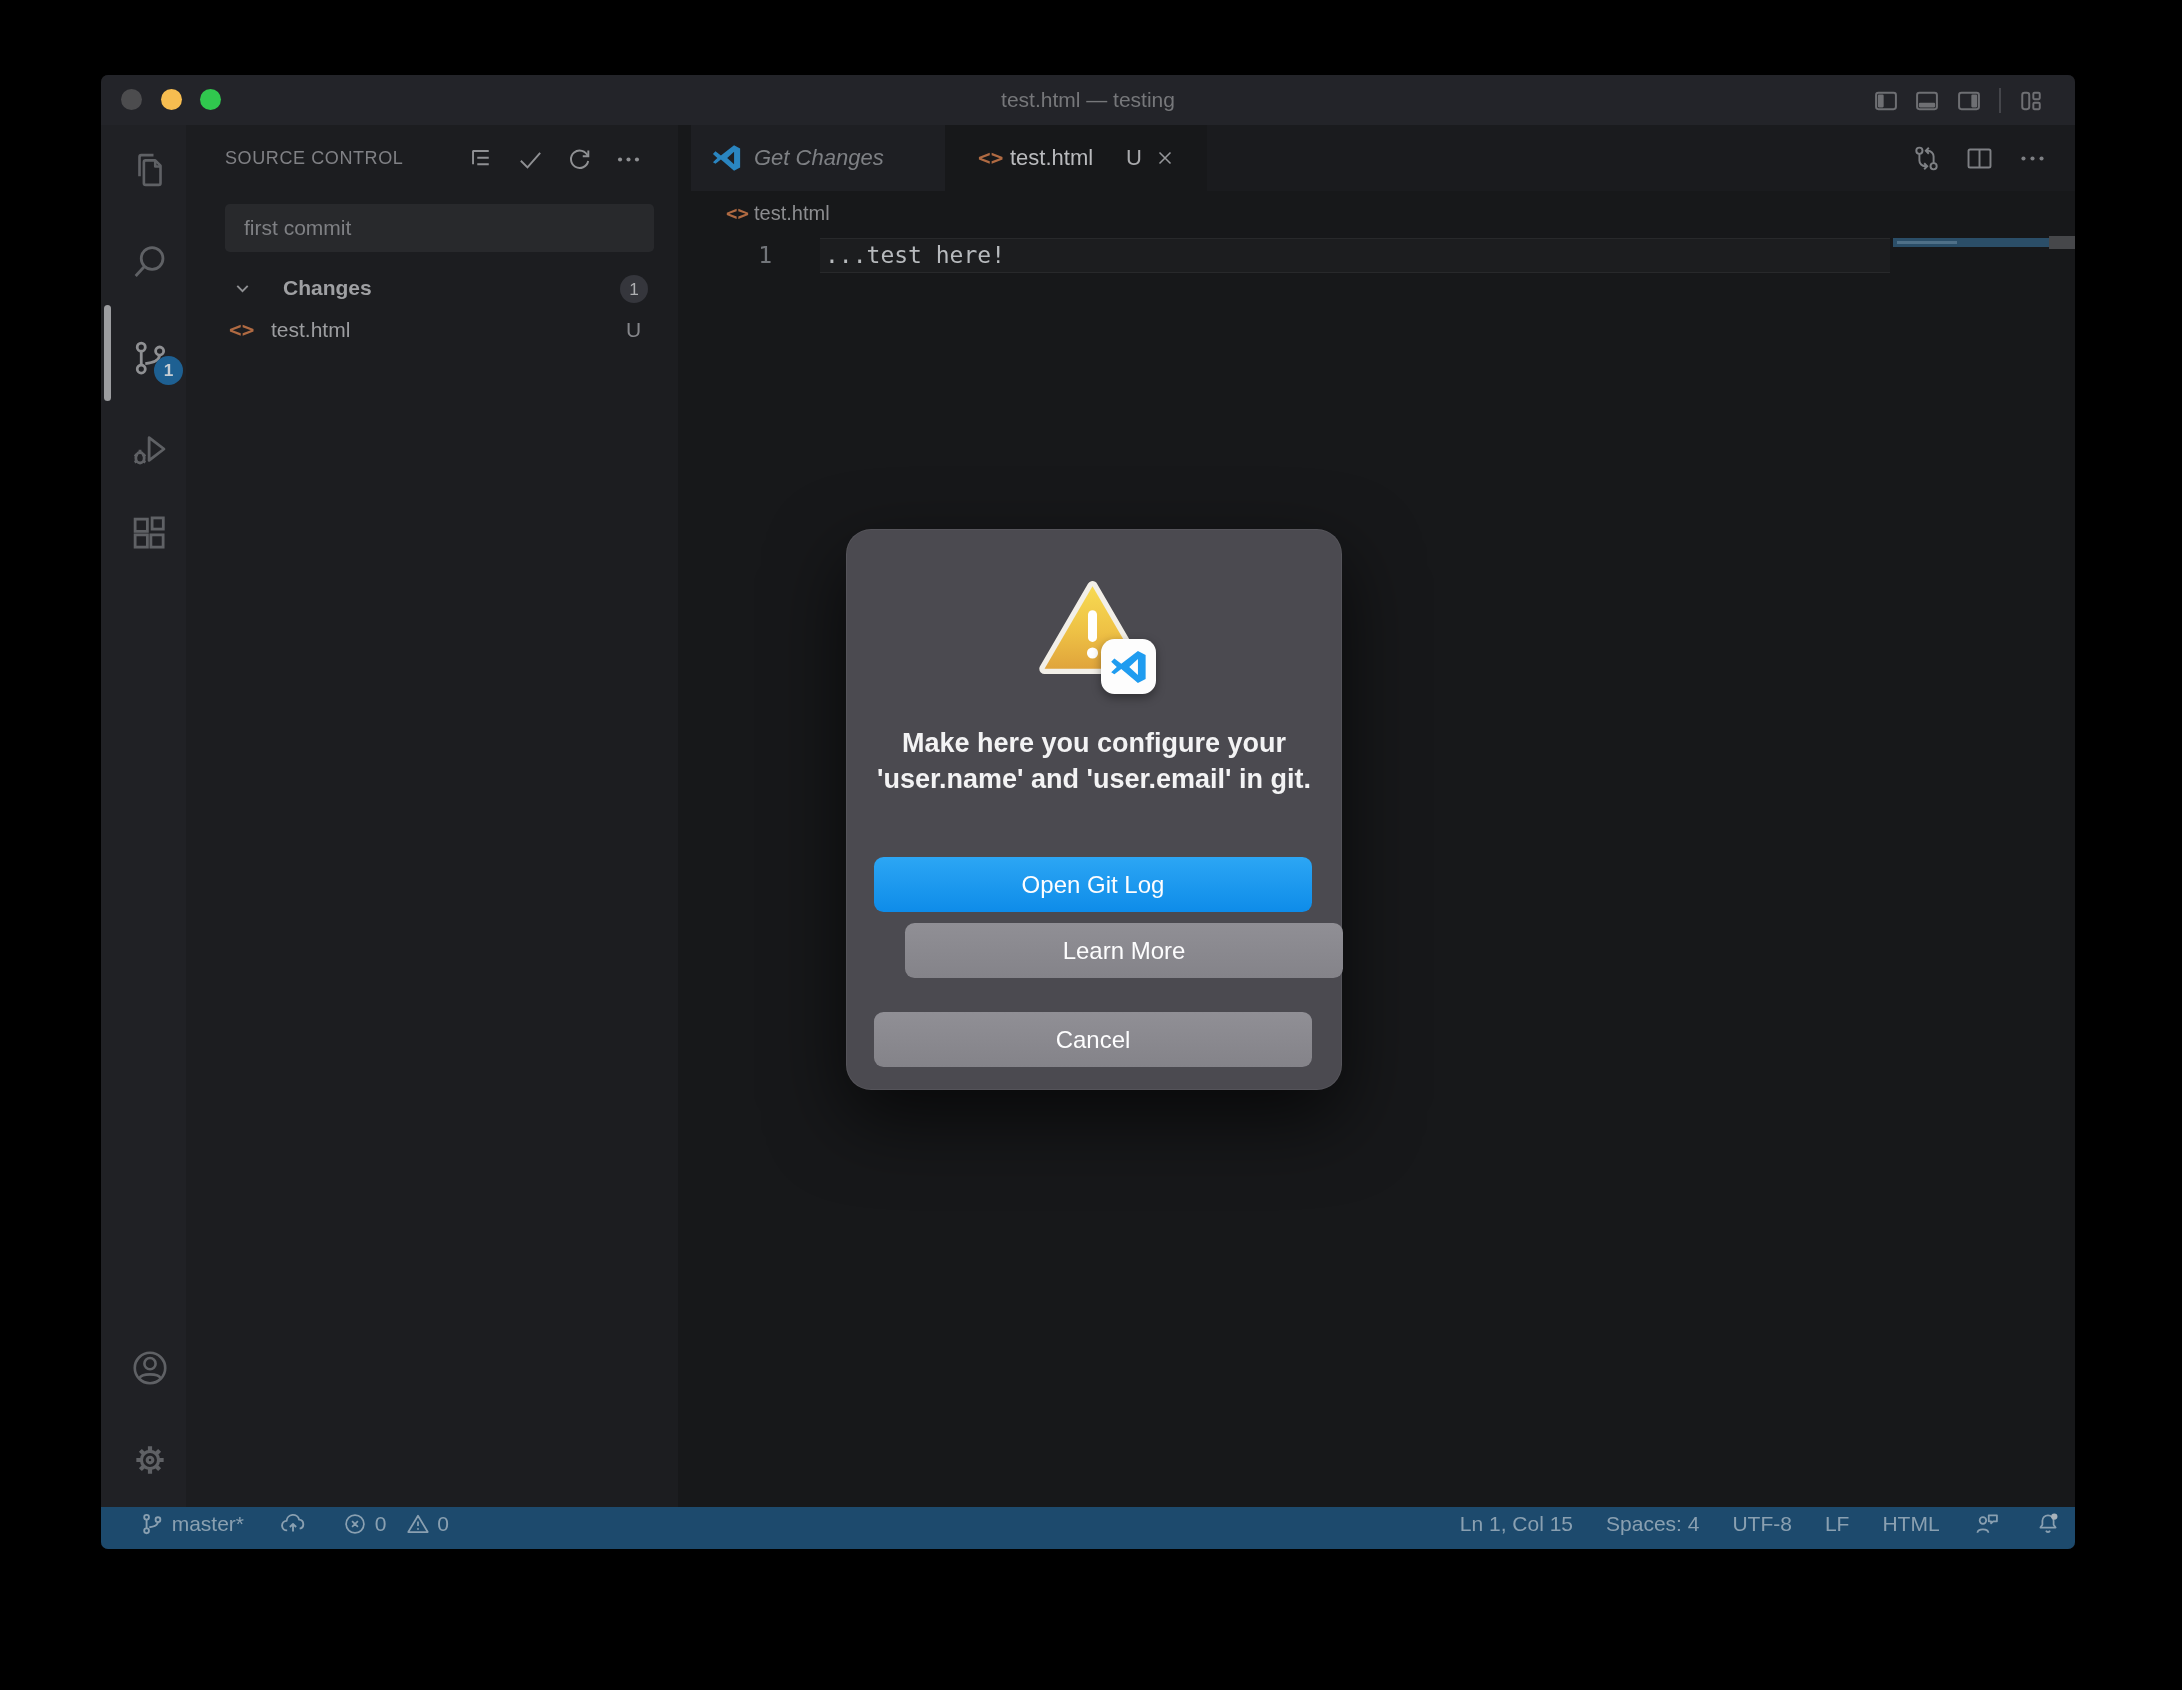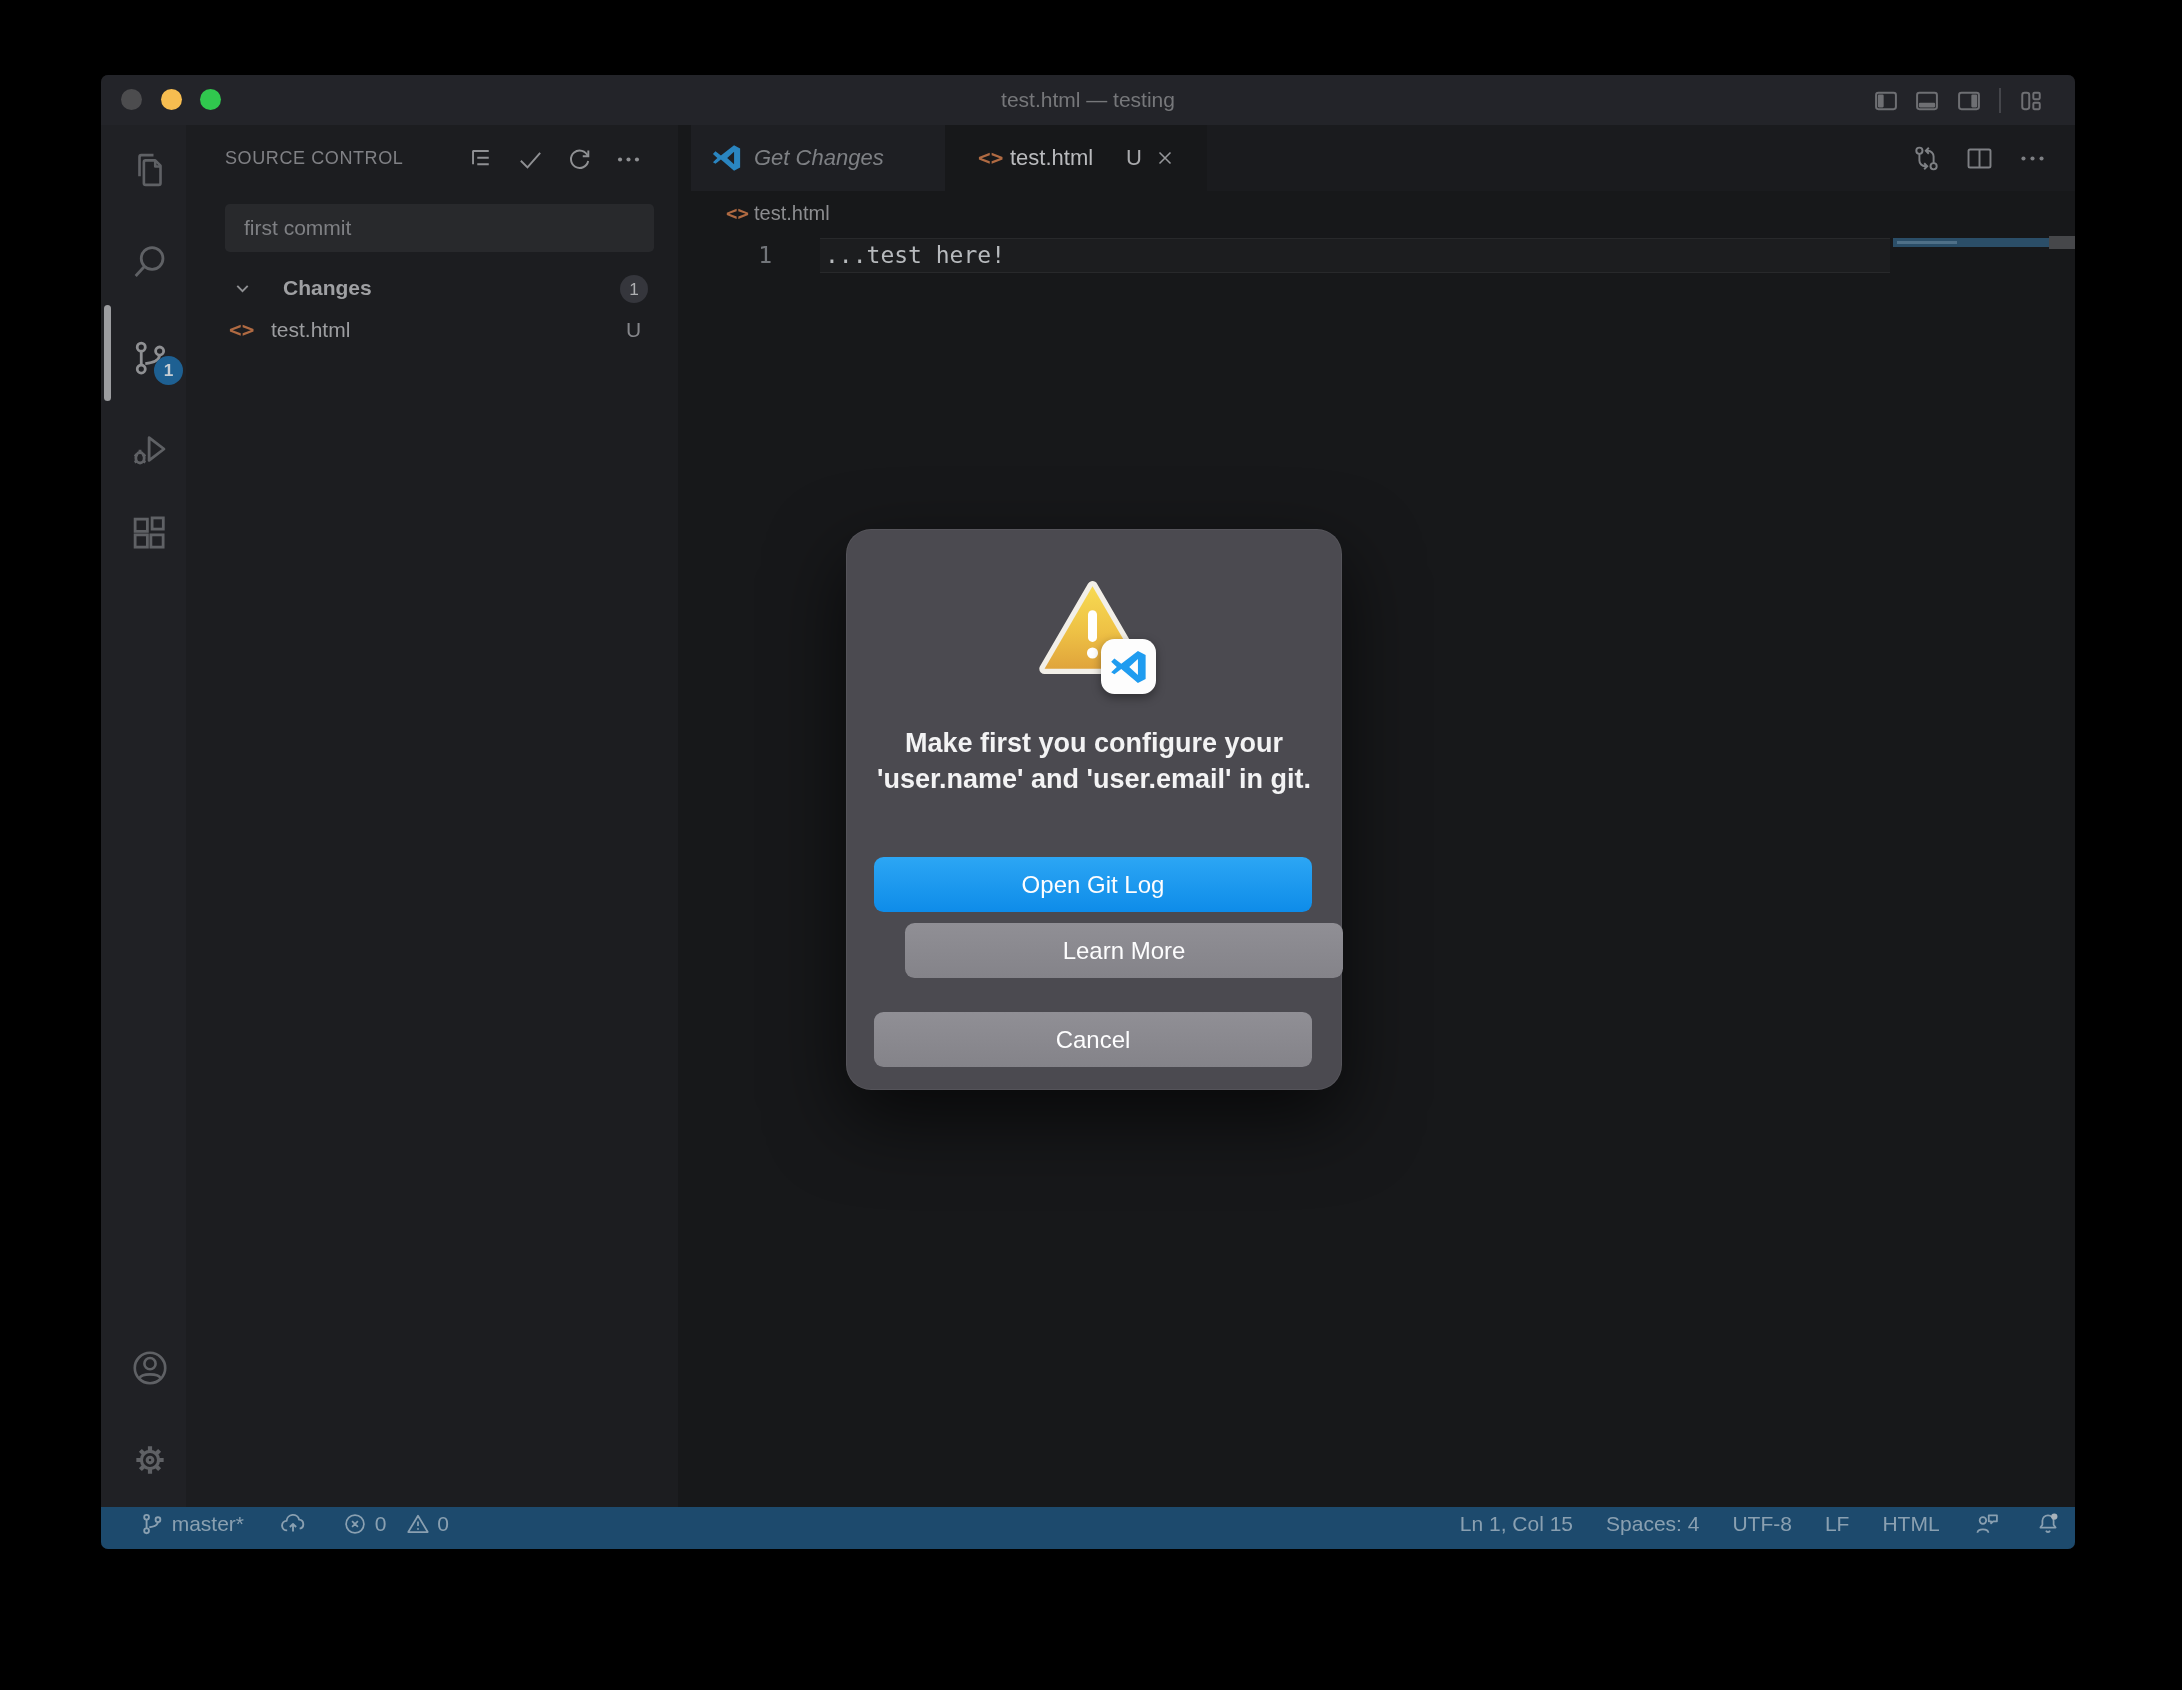--- a/index.html
+++ b/index.html
@@ -398,21 +398,21 @@
           <rect x="56.3" y="37" width="9.4" height="33" rx="4.7" fill="#fff"></rect>
           <circle cx="61" cy="81.5" r="5.8" fill="#fff"></circle>
         </svg>
       </div>
       <div class="dlg-badge">
         <svg width="38" height="38" viewBox="0 0 32 32">
           <path fill="#1f9cf0" d="M23.5 2.5L30 5.8v20.4l-6.5 3.3L9.5 17.7l-5.8 4.5L1 20.4l4.7-4.4L1 11.6l2.7-2.8 5.8 4.5z"></path>
           <path fill="#fdfdfd" d="M23.5 9.3L16.2 16l7.3 6.7z"></path>
         </svg>
       </div>
-      <div class="dlg-msg">Make first you configure your 'user.name' and 'user.email' in git.</div>
+      <div class="dlg-msg">Make here you configure your 'user.name' and 'user.email' in git.</div>
       <div class="dlg-btn btn-primary">Open Git Log</div>
       <div class="dlg-btn btn-secondary">Learn More</div>
       <div class="dlg-btn btn-cancel">Cancel</div>
     </div>
 
   </div>
 </div>
 
 
 </body></html>

